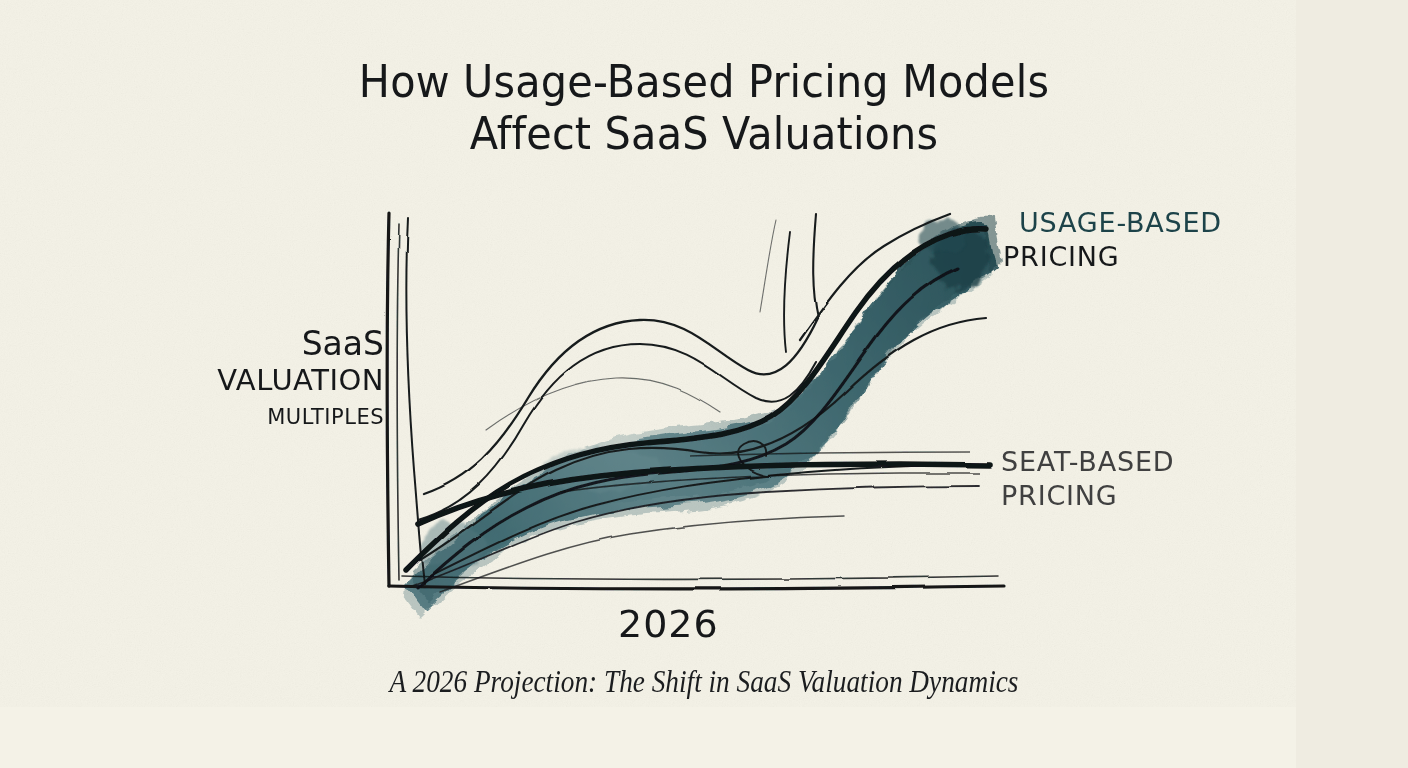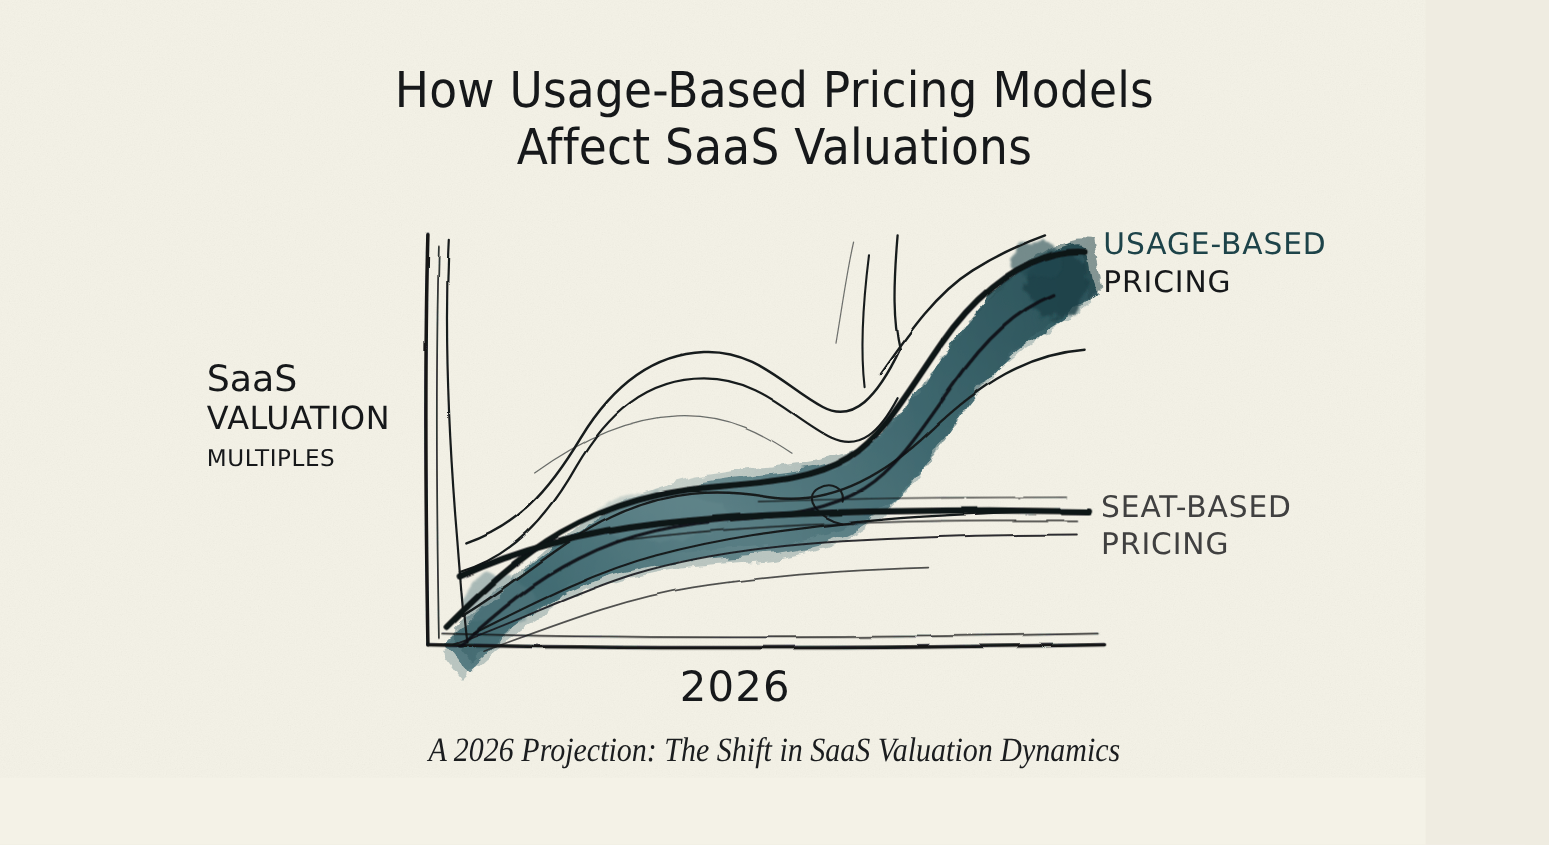--- a/index.html
+++ b/index.html
@@ -64,21 +64,21 @@
   .axis-label {
     position: absolute;
     font-family: "DejaVu Sans", sans-serif;
     color: #16181a;
     pointer-events: none;
   }
   #y-axis-label {
     left: 188px;
     top: 325px;
     width: 196px;
-    text-align: left;
+    text-align: right;
     line-height: 37px;
   }
   #y-axis-label .l1 { font-size: 33px; }
   #y-axis-label .l2 { font-size: 29px; letter-spacing: .5px; }
   #y-axis-label .l3 { font-size: 21px; letter-spacing: .5px; }
   #x-axis-label {
     left: 618px;
     top: 602px;
     width: 180px;
     font-size: 38px;
@@ -86,21 +86,21 @@
   }
   .series-label {
     position: absolute;
     font-family: "DejaVu Sans", sans-serif;
     font-size: 27px;
     letter-spacing: .8px;
     line-height: 34px;
     pointer-events: none;
   }
   #label-usage { left: 1003px; top: 206px; }
-  #label-usage .ln1 { color: #1d4349; }
+  #label-usage .ln1 { color: #1d4349; margin-left: 16px; }
   #label-usage .ln2 { color: #16181a; }
   #label-seat { left: 1001px; top: 445px; color: #404040; }
 </style>
 </head>
 <body>
 
 <div id="page">
 
   <svg id="paper-grain" viewBox="0 0 1408 768" preserveAspectRatio="none" aria-hidden="true">
     <defs>

